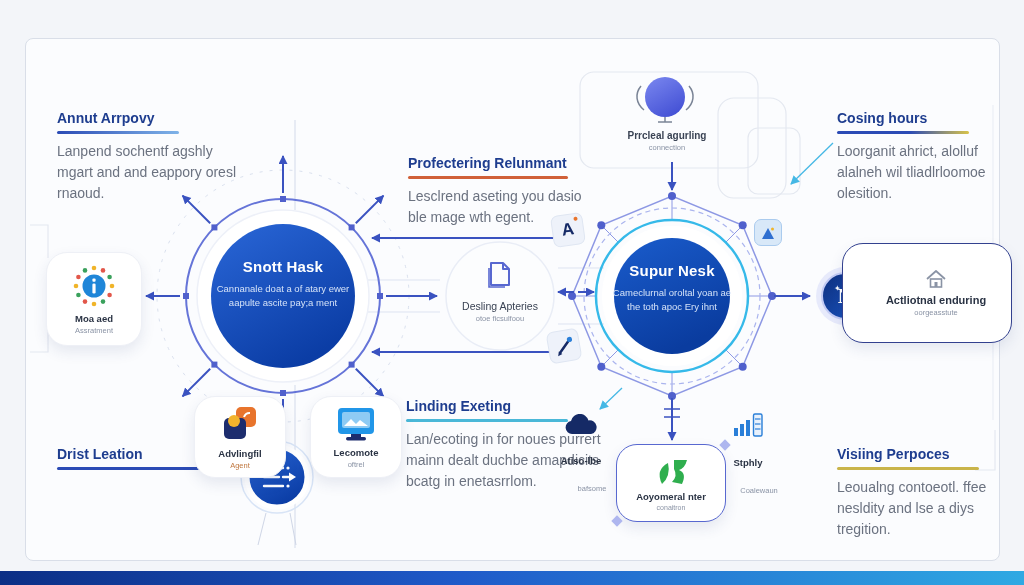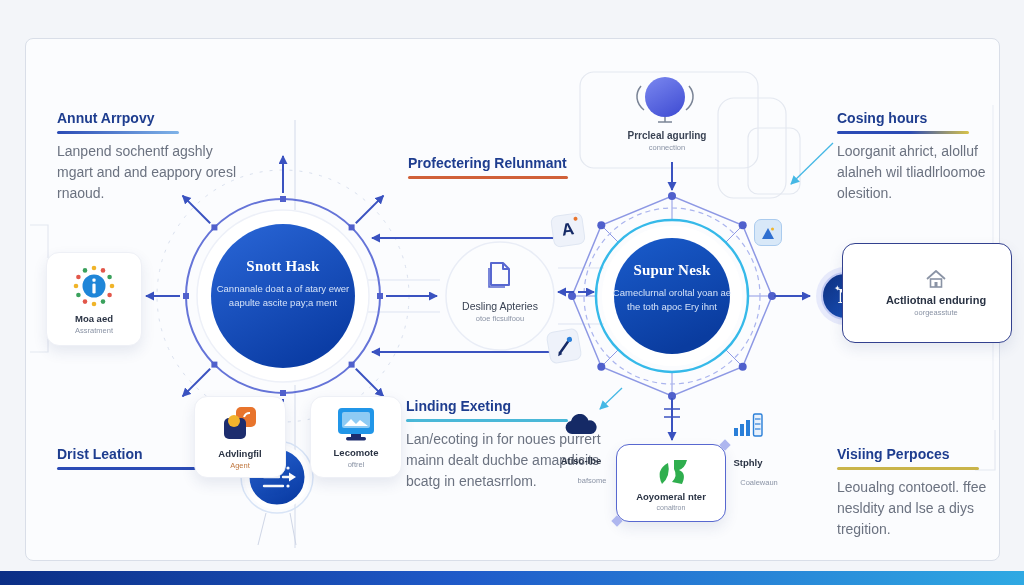--- a/index.html
+++ b/index.html
@@ -17,30 +17,30 @@
   .tblock .h{font-size:14px;font-weight:bold;color:#1e3d8f;margin:0 0 5px;}
   .tblock .rule{height:2.5px;border-radius:2px;margin:0 0 7px;}
   .tblock .b{font-size:14px;color:#6b7280;line-height:1.5;}
   .rule-blue{background:linear-gradient(90deg,#2b4bb5,#7fb3e8);}
   .rule-orange{background:#d06038;}
   .rule-blueyellow{background:linear-gradient(90deg,#2b4bb5 55%,#d8c34a);}
   .rule-cyan{background:#4ab8d8;}
   .rule-solid{background:#2b4bb5;}
   .rule-olive{background:#c9b44a;}
   .circle-text{text-align:center;color:#fff;}
-  .circle-text .ct{font-size:15px;font-weight:bold;margin-bottom:7px;letter-spacing:.2px;font-family:Liberation Serif, serif;}
+  .circle-text .ct{font-size:15px;font-weight:bold;margin-bottom:7px;letter-spacing:.2px;}
   .circle-text .cb{font-size:9.5px;line-height:1.5;color:#d4e2f8;}
-  .card{background:#fff;border:1px solid #eef0f6;border-radius:13px;
+  .card{background:#fff;border:1px solid #eef0f6;border-radius:21px;
         box-shadow:0 6px 14px rgba(40,60,120,.10);display:flex;flex-direction:column;
         align-items:center;justify-content:center;text-align:center;}
   .card .t{font-size:9.5px;font-weight:bold;color:#2a3344;margin-top:5px;}
   .card .s{font-size:7.5px;color:#8a93a5;margin-top:2px;}
   .mini{display:flex;flex-direction:column;align-items:center;text-align:center;}
   .mini .t{font-size:9.5px;font-weight:bold;color:#2a3344;margin-top:19px;}
-  .mini .s{font-size:7.5px;color:#8a93a5;margin-top:10px;padding-left:22px;}
+  .mini .s{font-size:7.5px;color:#8a93a5;margin-top:18px;padding-left:22px;}
   .center-node{text-align:center;}
   .center-node .t{font-size:10.5px;font-weight:normal;color:#3a4354;margin-top:6px;}
   .center-node .s{font-size:7.5px;color:#8a93a5;margin-top:2px;}
   .globe-label{text-align:center;}
   .globe-label .t{font-size:10px;font-weight:bold;color:#3a4354;}
   .globe-label .s{font-size:7.5px;color:#8a93a5;margin-top:2px;}
   .diamond{position:absolute;width:8px;height:8px;background:#aeb6ef;transform:rotate(45deg);}
   .tilt-chip{position:absolute;width:30px;height:30px;background:#eef2fa;border:1px solid #dfe6f2;
              border-radius:7px;display:flex;align-items:center;justify-content:center;}
 </style>
@@ -211,20 +211,21 @@
 
   <div class="abs tblock" style="left:57px;top:110px;width:185px">
     <div class="h">Annut Arrpovy</div>
     <div class="rule rule-blue" style="width:122px"></div>
     <div class="b">Lanpend sochentf agshly mgart and and eappory oresl rnaoud.</div>
   </div>
 
   <div class="abs tblock" style="left:408px;top:155px;width:195px">
     <div class="h">Profectering Relunmant</div>
     <div class="rule rule-orange" style="width:160px"></div>
+    <div class="b">Lesclrend aseting you dasio ble mage wth egent.</div>
   </div>
 
   <div class="abs tblock" style="left:837px;top:110px;width:165px">
     <div class="h">Cosing hours</div>
     <div class="rule rule-blueyellow" style="width:132px"></div>
     <div class="b">Loorganit ahrict, alolluf alalneh wil tliadlrloomoe olesition.</div>
   </div>
 
   <div class="abs tblock" style="left:406px;top:398px;width:200px">
     <div class="h">Linding Exeting</div>

